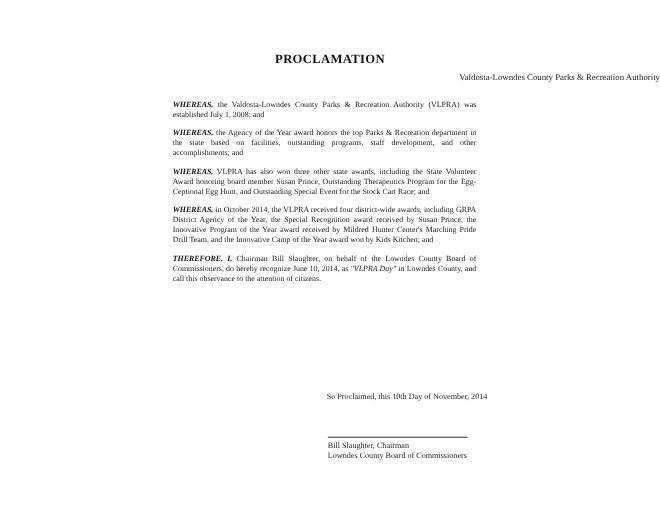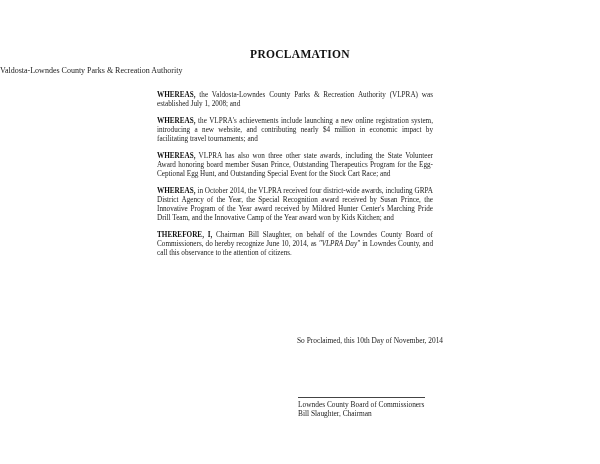--- a/index.html
+++ b/index.html
@@ -1,45 +1,45 @@
 <!DOCTYPE html>
 <html><head>
 <meta charset="utf-8">
 <style>
   html, body { margin:0; padding:0; background:#ffffff; }
   body { width:600px; height:464px; position:relative; overflow:hidden;
          font-family:"Liberation Serif", "DejaVu Serif", serif; color:#1a1a1a; }
   .page { position:absolute; left:0; top:0; width:600px; height:464px; background:#fff; }
   .title { position:absolute; left:0; width:600px; top:48px; text-align:center;
            font-weight:bold; font-size:11.5px; letter-spacing:0.3px; color:#111; }
-  .subtitle { position:absolute; left:0; width:600px; top:66px; text-align:left;
+  .subtitle { position:absolute; left:0; width:600px; top:66px; text-align:right;
               font-size:8px; color:#222; }
   .body { position:absolute; left:157px; top:91px; width:276px; }
   .para { font-size:7.2px; line-height:9px; text-align:justify; margin:0 0 8px 0; color:#222; }
-  .para b { color:#111; }
+  .para b { color:#111;font-style:italic; }
   .para i { font-style:italic; }
-  .proclaimed { position:absolute; left:297px; top:336px; font-size:7.4px; color:#222; }
+  .proclaimed { position:absolute; left:297px; top:356px; font-size:7.4px; color:#222; }
   .sigline { position:absolute; left:298px; top:397px; width:127px; height:0;
              border-top:1px solid #444; }
   .signame { position:absolute; left:298px; top:400px; font-size:7.4px; line-height:9px; color:#222; }
 </style>
 </head>
 <body>
 
 <div class="page">
   <div class="title">PROCLAMATION</div>
   <div class="subtitle">Valdosta-Lowndes County Parks &amp; Recreation Authority</div>
 
   <div class="body">
     <p class="para"><b>WHEREAS,</b><span> the Valdosta-Lowndes County Parks &amp; Recreation Authority (VLPRA) was established July 1, 2008; and</span></p>
-    <p class="para"><b>WHEREAS,</b><span> the VLPRA's achievements include launching a new online registration system, introducing a new website, and contributing nearly $4 million in economic impact by facilitating travel tournaments; and</span></p>
+    <p class="para"><b>WHEREAS,</b><span> the Agency of the Year award honors the top Parks &amp; Recreation department in the state based on facilities, outstanding programs, staff development, and other accomplishments; and</span></p>
     <p class="para"><b>WHEREAS,</b><span> VLPRA has also won three other state awards, including the State Volunteer Award honoring board member Susan Prince, Outstanding Therapeutics Program for the Egg-Ceptional Egg Hunt, and Outstanding Special Event for the Stock Cart Race; and</span></p>
     <p class="para"><b>WHEREAS,</b><span> in October 2014, the VLPRA received four district-wide awards, including GRPA District Agency of the Year, the Special Recognition award received by Susan Prince, the Innovative Program of the Year award received by Mildred Hunter Center's Marching Pride Drill Team, and the Innovative Camp of the Year award won by Kids Kitchen; and</span></p>
     <p class="para"><b>THEREFORE, I,</b><span> Chairman Bill Slaughter, on behalf of the Lowndes County Board of Commissioners, do hereby recognize June 10, 2014, as </span><i>"VLPRA Day"</i><span> in Lowndes County, and call this observance to the attention of citizens.</span></p>
   </div>
 
   <div class="proclaimed">So Proclaimed, this 10th Day of November, 2014</div>
   <div class="sigline"></div>
   <div class="signame">
+    <div>Bill Slaughter, Chairman</div>
     <div>Lowndes County Board of Commissioners</div>
-    <div>Bill Slaughter, Chairman</div>
   </div>
 </div>
 
 </body></html>

